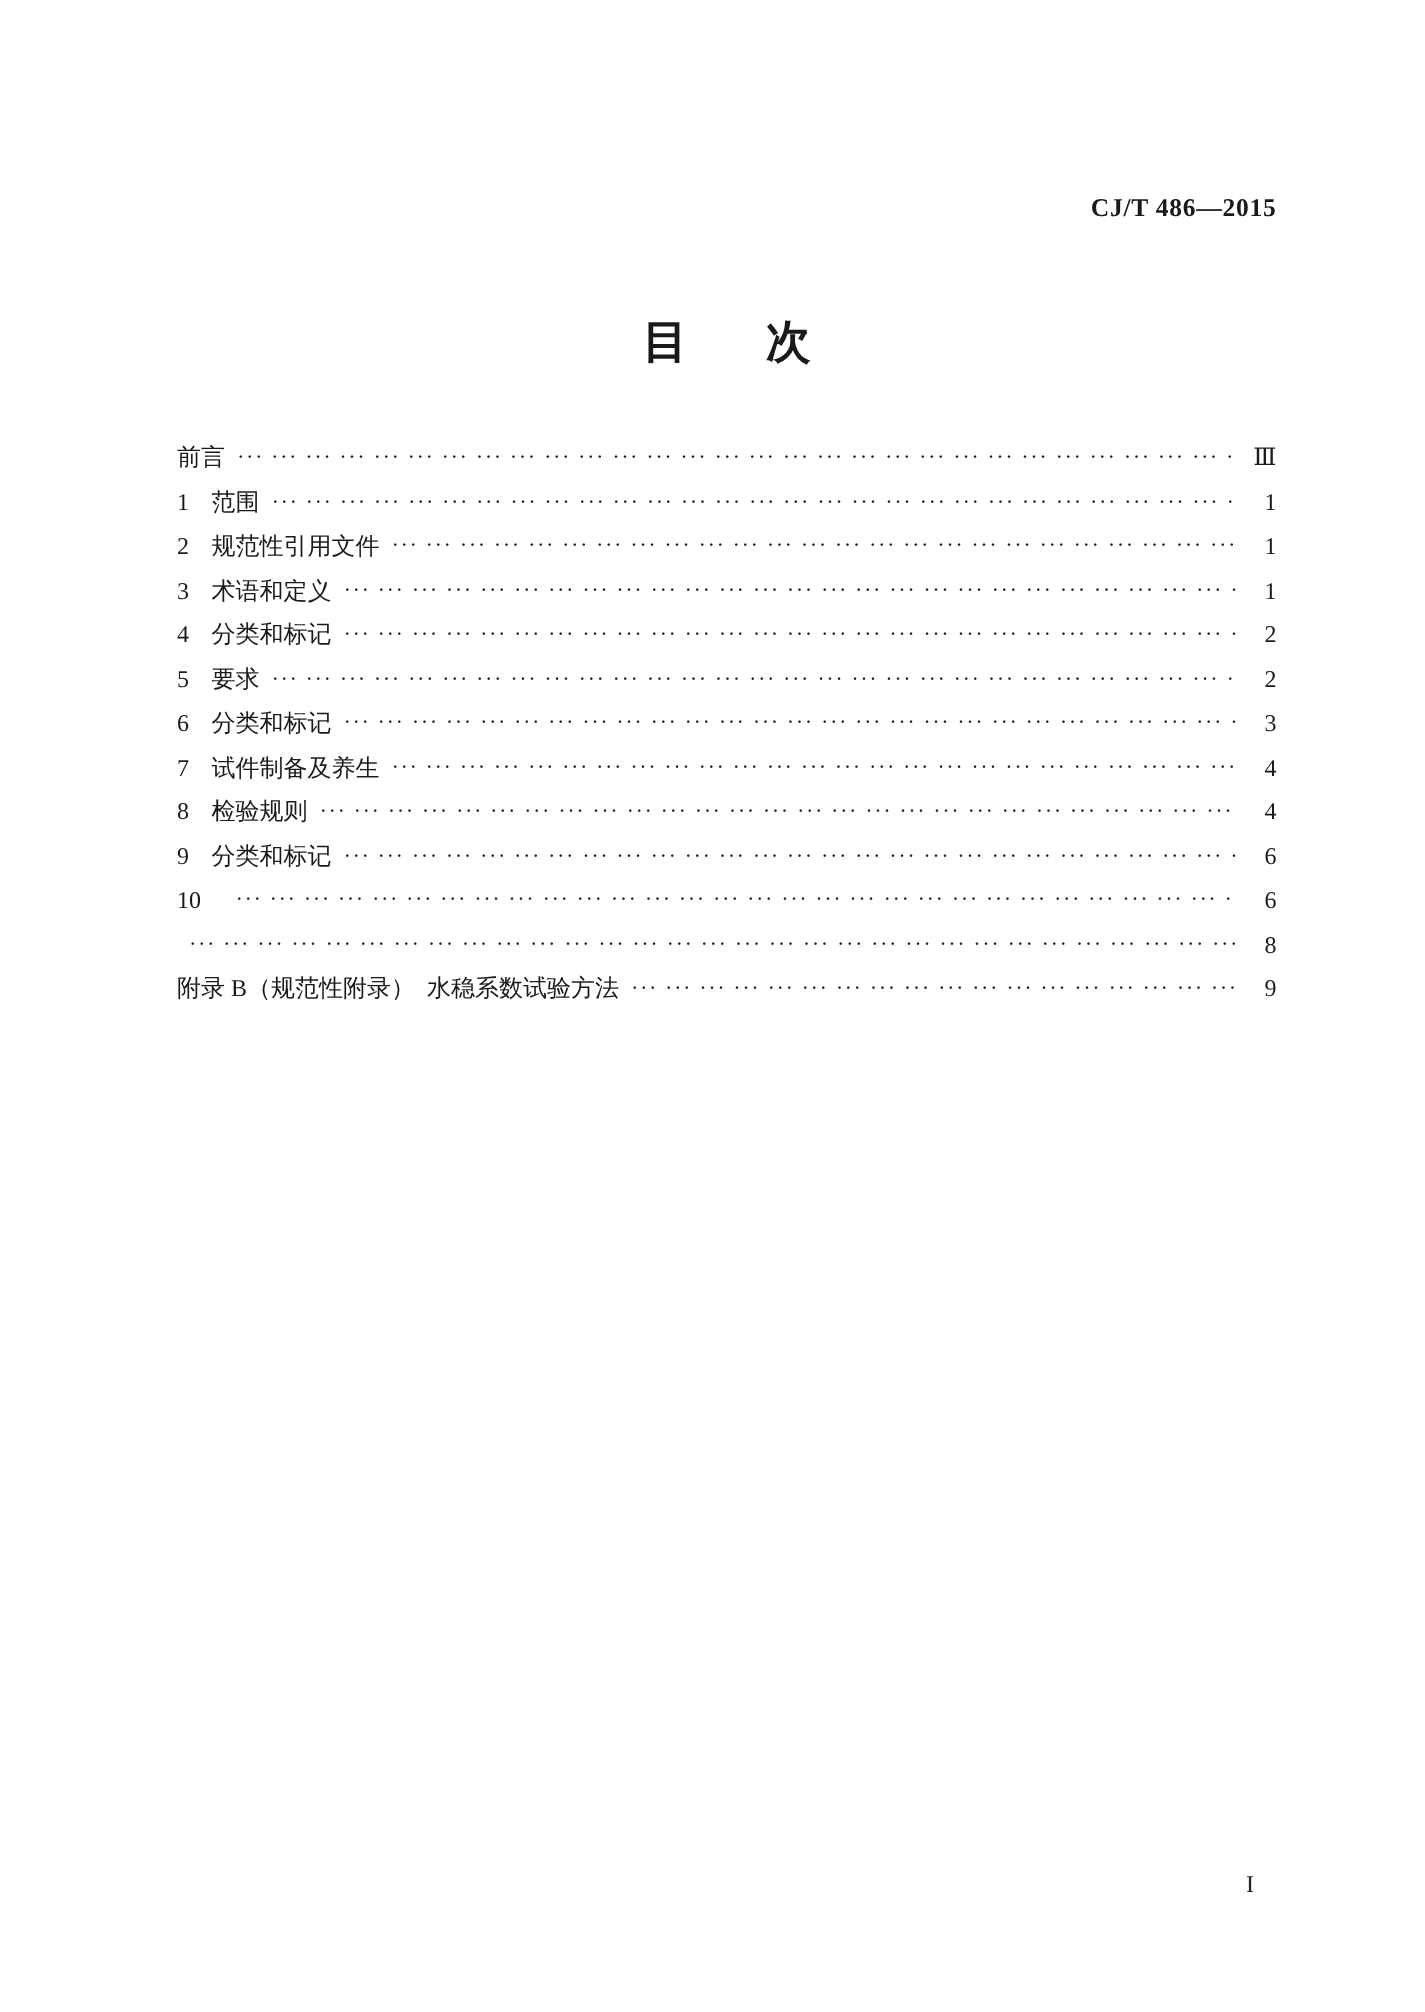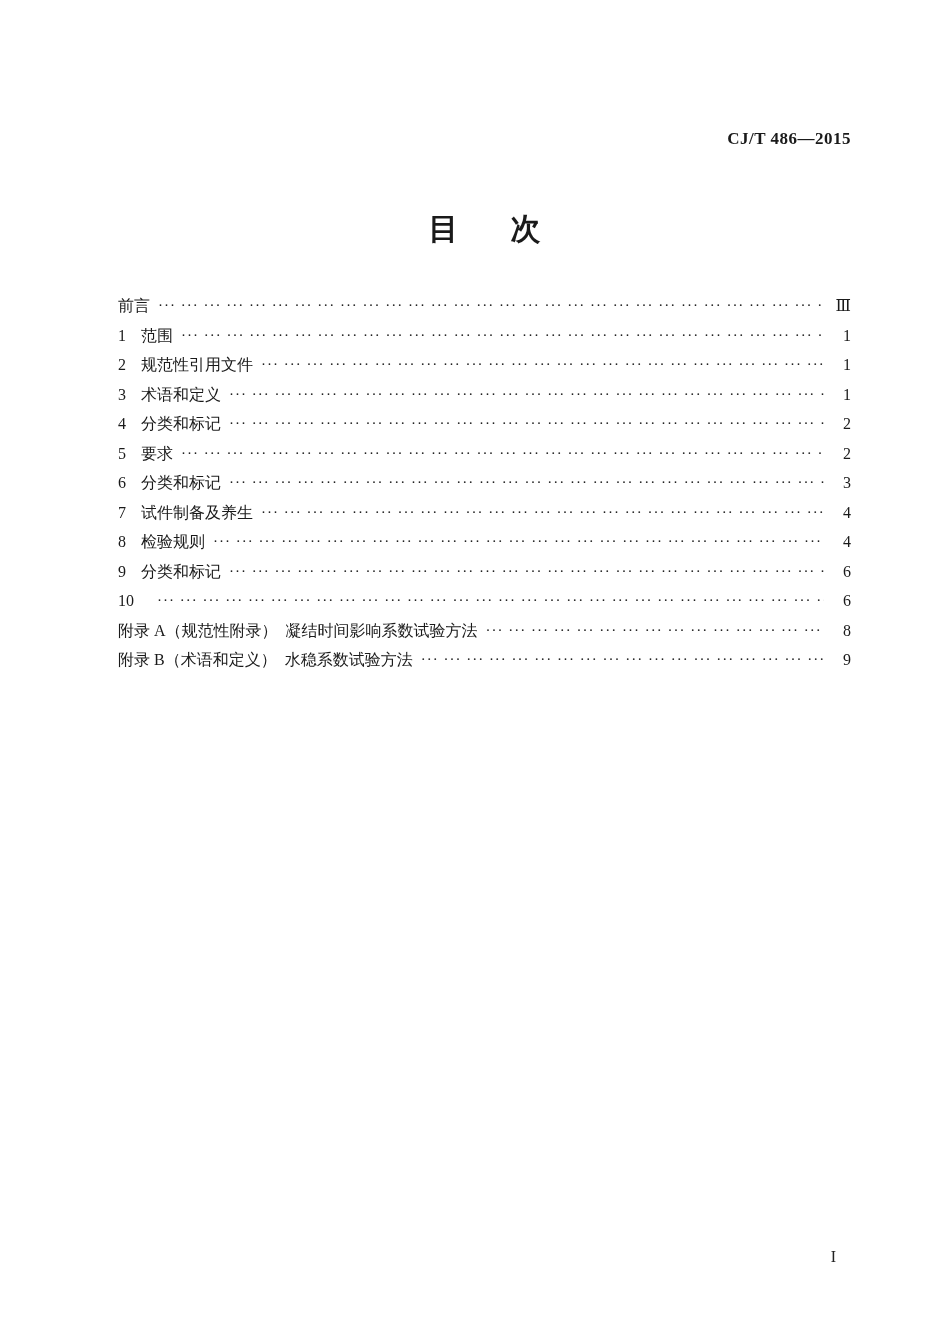--- a/index.html
+++ b/index.html
@@ -150,28 +150,27 @@
     </div>
 
     <div class="toc-row">
       <span class="toc-num">10</span>
       <span class="toc-leader">··· ··· ··· ··· ··· ··· ··· ··· ··· ··· ··· ··· ··· ··· ··· ··· ··· ··· ··· ··· ··· ··· ··· ··· ··· ··· ··· ··· ··· ··· ··· ··· ··· ··· ··· ··· ··· ··· ··· ··· ··· ··· ··· ··· ··· ··· ··· ··· ··· ··· ··· ··· ··· ··· ··· ··· ··· ··· ··· ···</span>
       <span class="toc-page">6</span>
     </div>
 
     <div class="toc-row">
       <span class="toc-num"></span>
-      <span class="toc-label">附录 A（规范性附录）  凝结时间影响系数试验方法</span>
       <span class="toc-leader">··· ··· ··· ··· ··· ··· ··· ··· ··· ··· ··· ··· ··· ··· ··· ··· ··· ··· ··· ··· ··· ··· ··· ··· ··· ··· ··· ··· ··· ··· ··· ··· ··· ··· ··· ··· ··· ··· ··· ··· ··· ··· ··· ··· ··· ··· ··· ··· ··· ··· ··· ··· ··· ··· ··· ··· ··· ··· ··· ···</span>
       <span class="toc-page">8</span>
     </div>
 
     <div class="toc-row">
       <span class="toc-num"></span>
-      <span class="toc-label">附录 B（术语和定义）  水稳系数试验方法</span>
+      <span class="toc-label">附录 B（规范性附录）  水稳系数试验方法</span>
       <span class="toc-leader">··· ··· ··· ··· ··· ··· ··· ··· ··· ··· ··· ··· ··· ··· ··· ··· ··· ··· ··· ··· ··· ··· ··· ··· ··· ··· ··· ··· ··· ··· ··· ··· ··· ··· ··· ··· ··· ··· ··· ··· ··· ··· ··· ··· ··· ··· ··· ··· ··· ··· ··· ··· ··· ··· ··· ··· ··· ··· ··· ···</span>
       <span class="toc-page">9</span>
     </div>
 
   </div>
 
   <div class="footer-page">I</div>
 
 </div>
 

